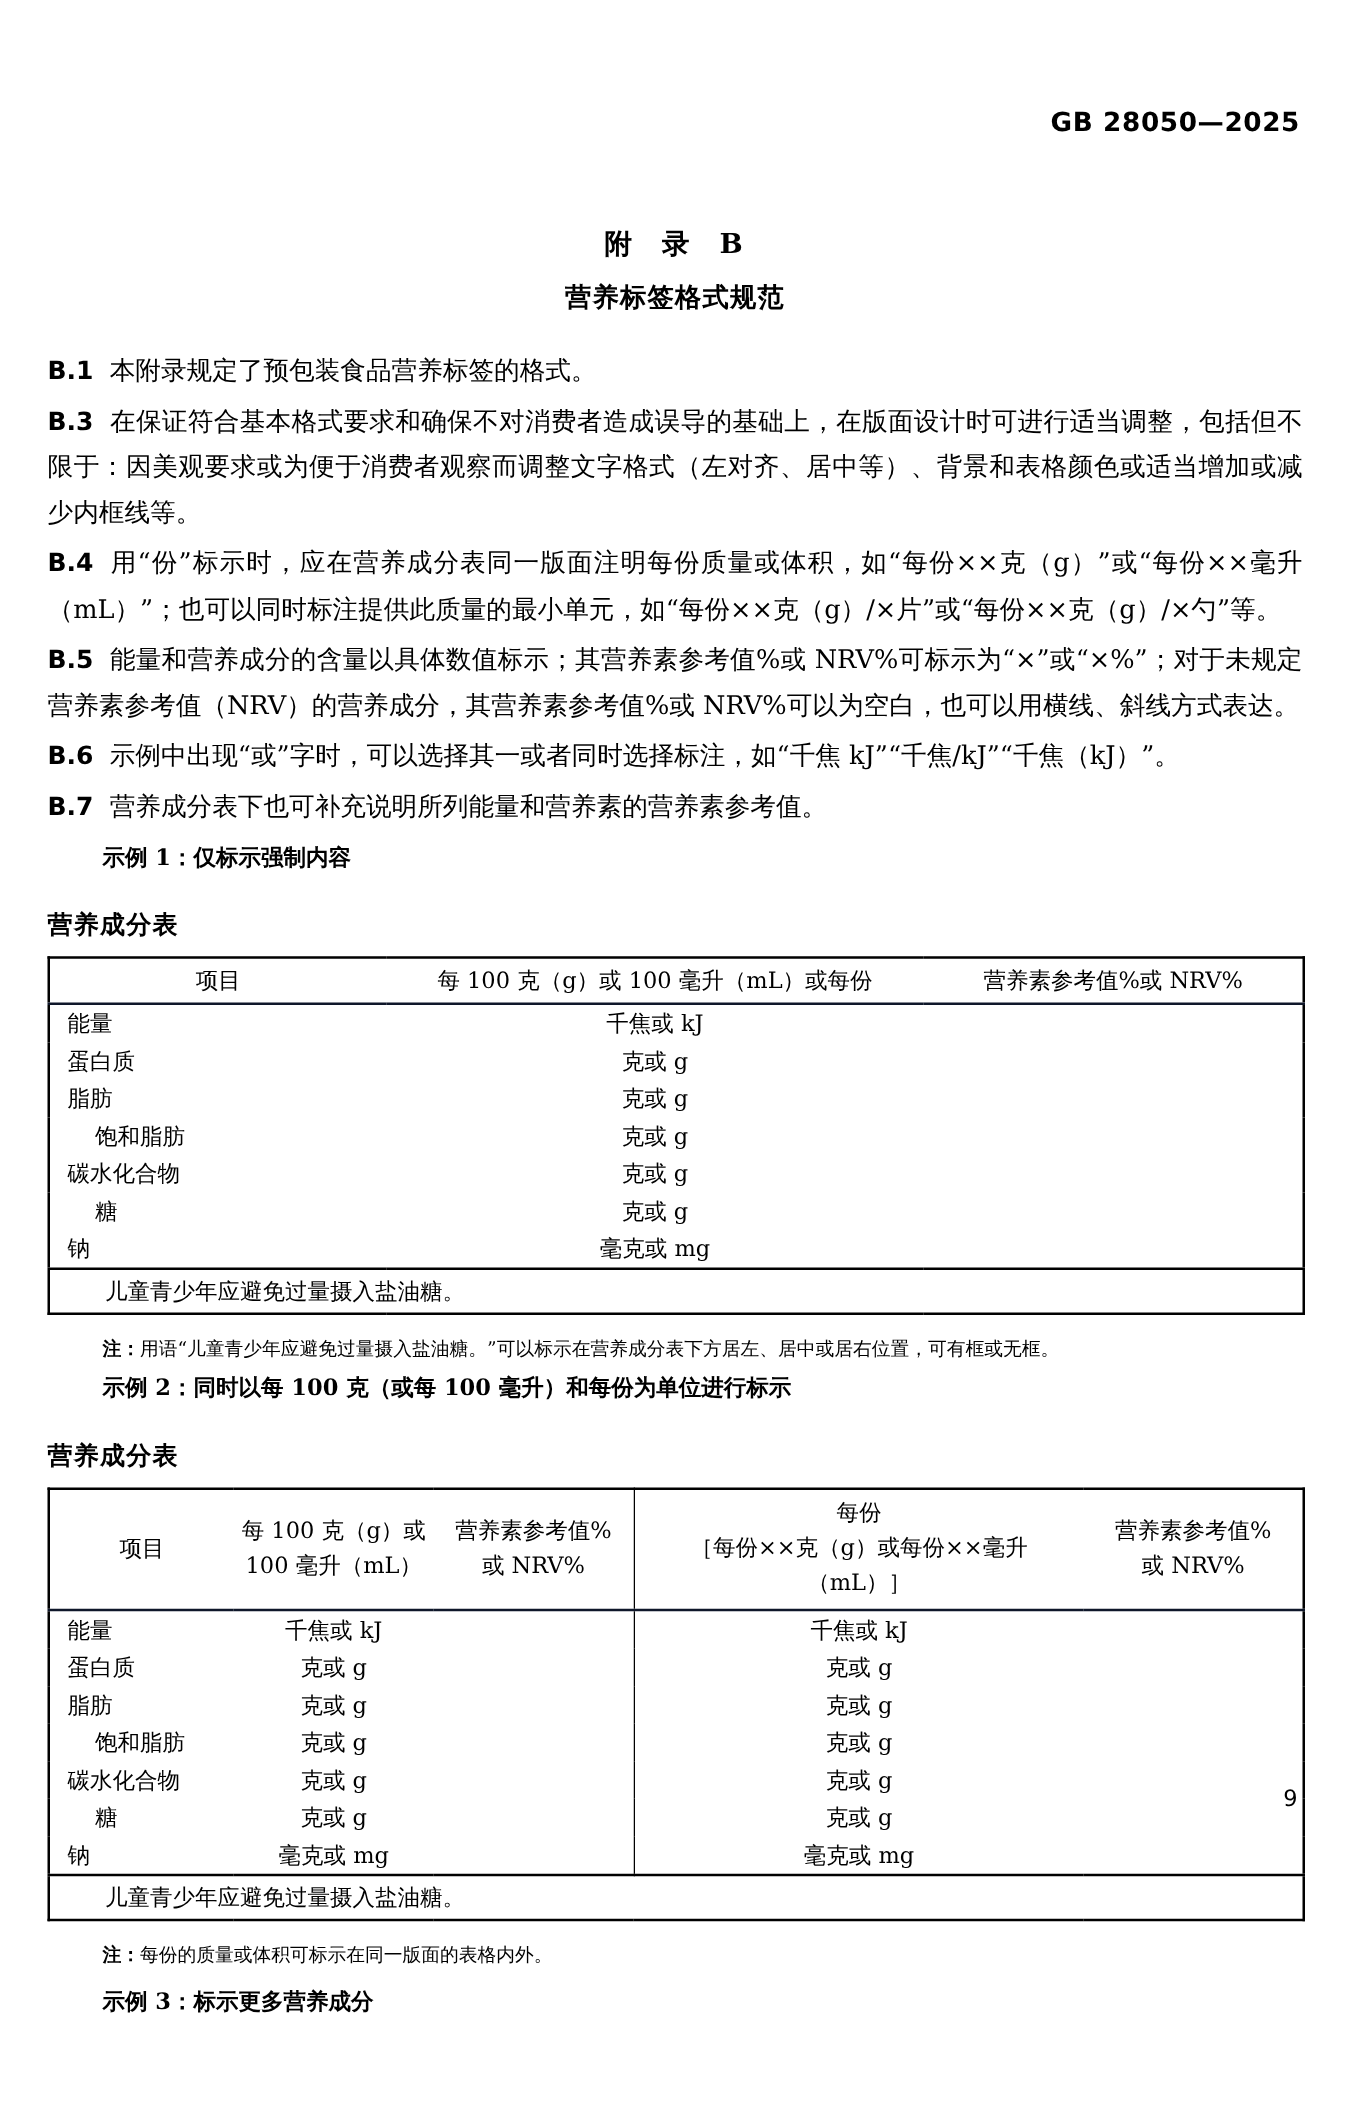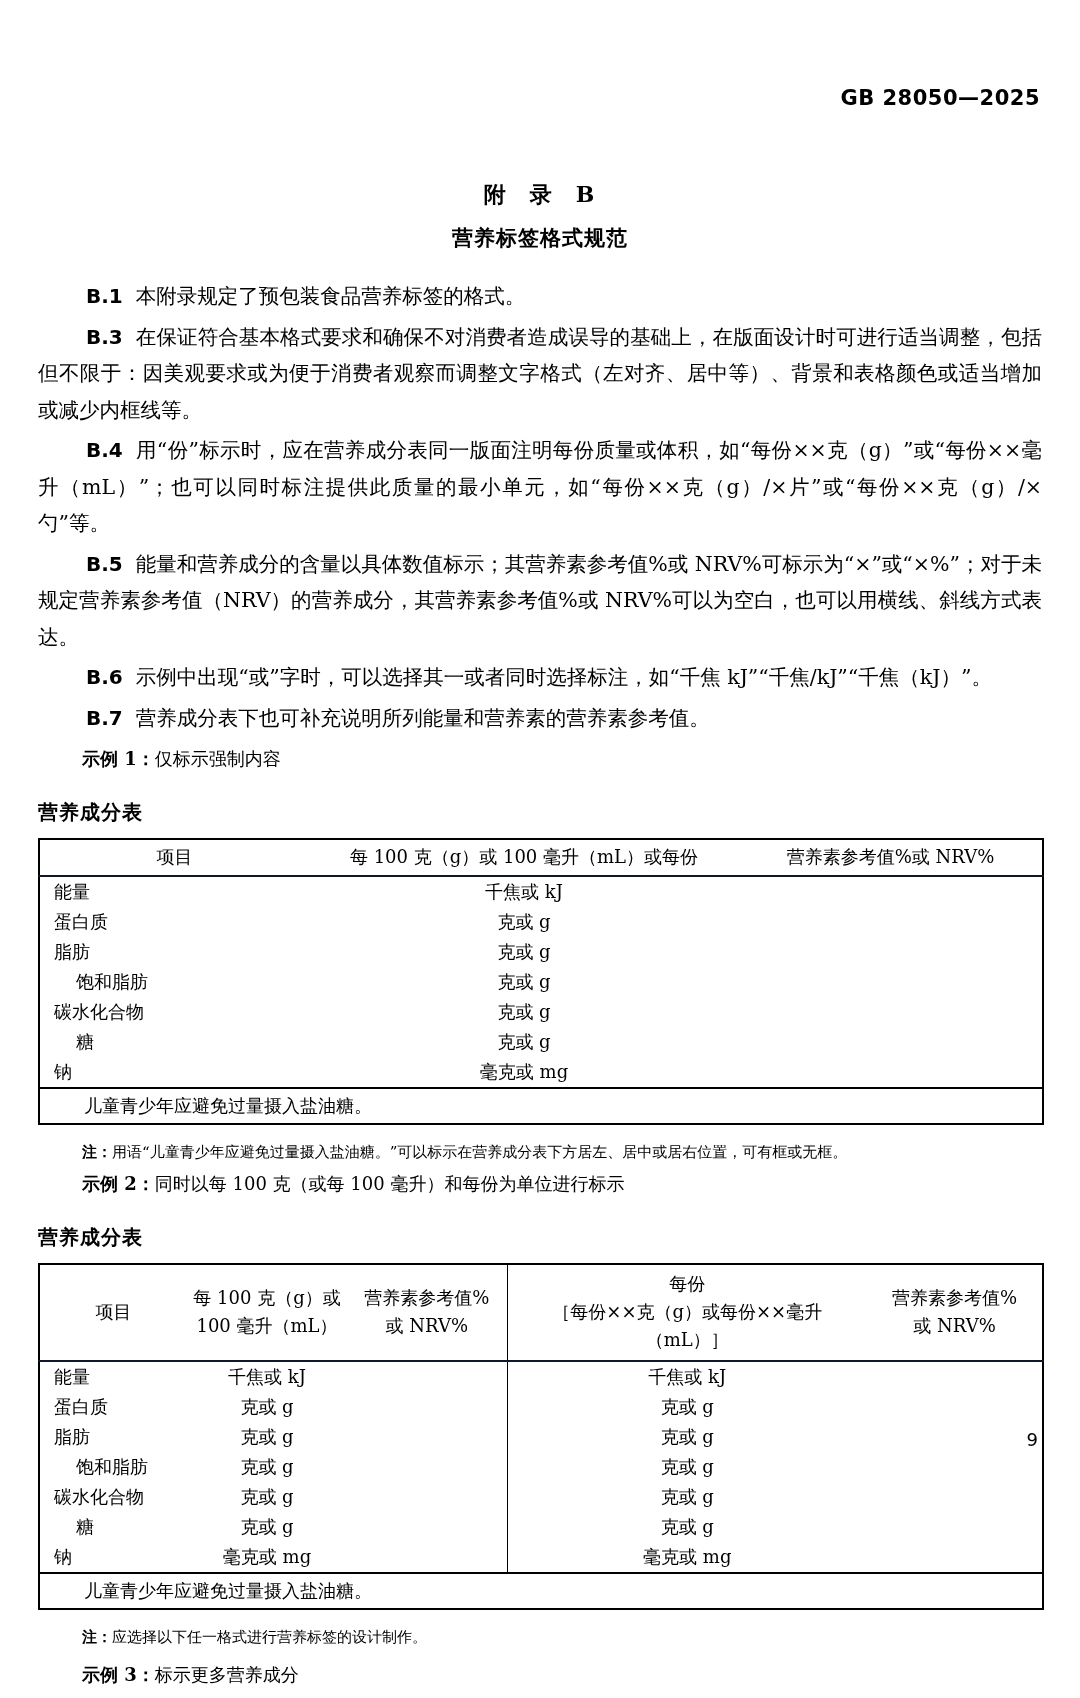--- a/index.html
+++ b/index.html
@@ -68,31 +68,30 @@
     margin: 0 0 4px 0;
     text-align: justify;
     text-justify: inter-ideograph;
   }
   .clause .num {
     font-family: "DejaVu Sans", "Liberation Sans", sans-serif;
     font-weight: 700;
     font-size: 20px;
     margin-right: 13px;
     white-space: nowrap;
-    margin-left: 48px;
   }
 
   
   .example-label {
     font-size: 18px;
     line-height: 1.7;
     margin: 8px 0 0 44px;
     font-weight: 700;
   }
-  .example-label .plain { font-weight: 400; }
+  .example-label .plain { font-weight: 700; }
 
   
   .table-caption {
     text-align: left;
     font-size: 20px;
     font-weight: 700;
     margin: 24px 0 12px 0;
     letter-spacing: 1px;
   }
 
@@ -339,21 +338,21 @@
           <td class="val-cell vline">毫克或 mg</td>
           <td class="val-cell"></td>
         </tr>
         <tr class="footnote-row">
           <td colspan="5">儿童青少年应避免过量摄入盐油糖。</td>
         </tr>
       </tbody>
     </table>
 
     <p class="note">
-      <span class="note-kw">注：</span><span>应选择以下任一格式进行营养标签的设计制作。</span>
+      <span class="note-kw">注：</span><span>每份的质量或体积可标示在同一版面的表格内外。</span>
     </p>
 
     <div class="example-label" style="margin-top:10px;">
       <span>示例 3：</span><span class="plain">标示更多营养成分</span>
     </div>
 
   </div>
 
   <div class="page-number">9</div>
 

